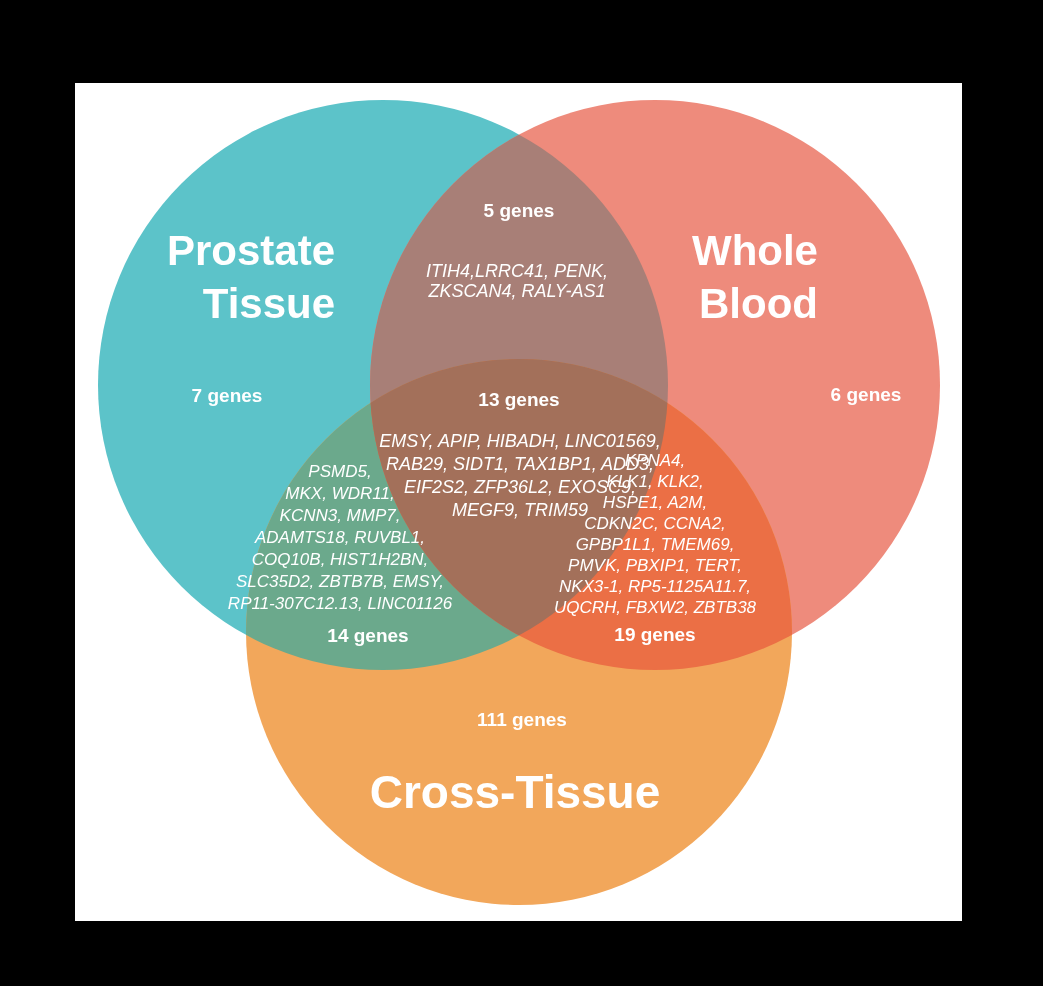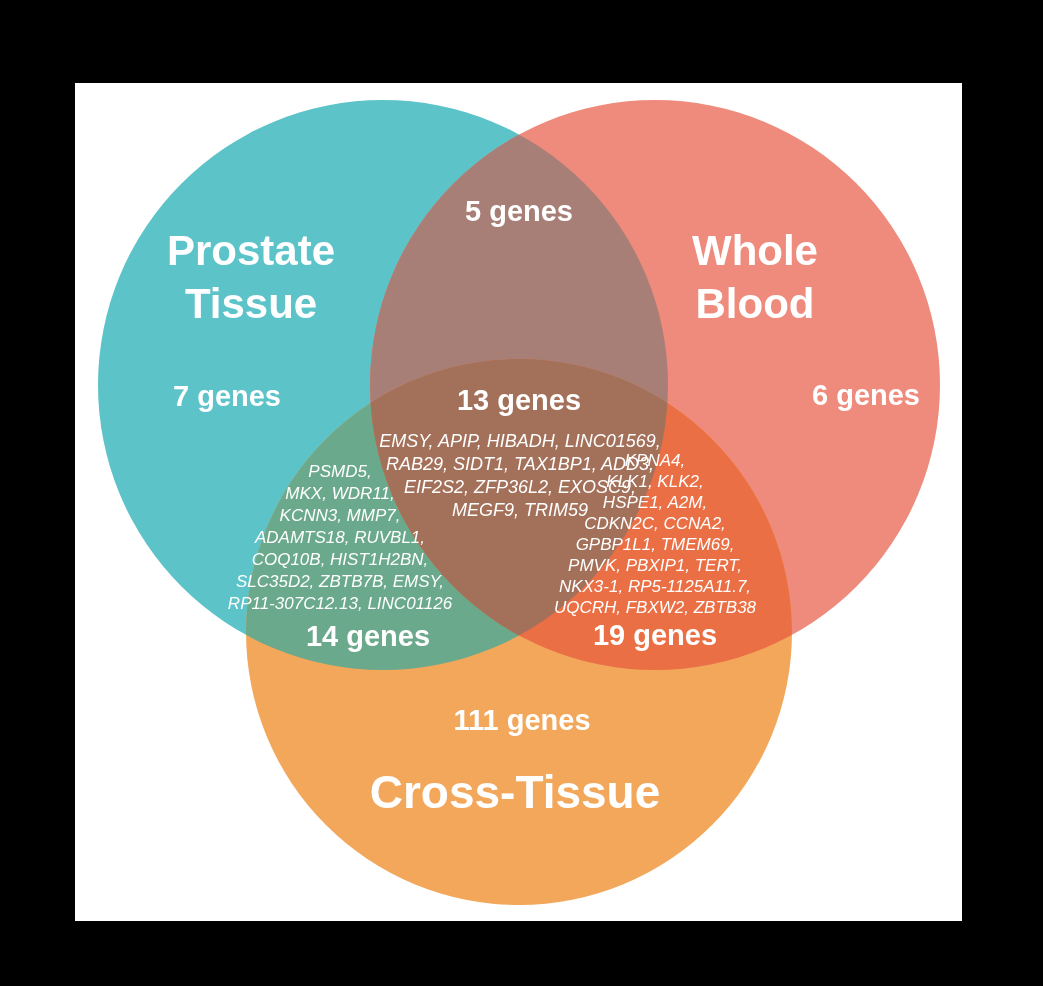--- a/index.html
+++ b/index.html
@@ -29,28 +29,28 @@
     color: #ffffff;
   }
   .text-layer > div {
     position: absolute;
     white-space: pre-line;
   }
   .set-title {
     font-size: 42px;
     font-weight: 700;
     line-height: 53px;
-    text-align: center;
+    text-align: right;
   }
   .pin {
     transform: translate(-50%, -50%);
     text-align: center;
   }
   .count {
-    font-size: 29px;
+    font-size: 19px;
     font-weight: 700;
     white-space: nowrap;
   }
   .big-title {
     font-size: 46px;
     font-weight: 700;
     white-space: nowrap;
   }
   .genes {
     font-style: italic;
@@ -105,20 +105,22 @@
 
     <div class="count pin" style="left:227px; top:396px;">7 genes</div>
 
     <div class="set-title" style="left:692px; top:224px;">Whole
 Blood</div>
 
     <div class="count pin" style="left:846px; top:395px;margin-left:20px;">6 genes</div>
 
     <div class="count pin" style="left:519px; top:211px;">5 genes</div>
 
+    <div class="genes genes-2col pin" style="left:517px; top:281px;">ITIH4,LRRC41, PENK,
+ZKSCAN4, RALY-AS1</div>
 
     <div class="count pin" style="left:519px; top:400px;">13 genes</div>
 
     <div class="genes genes-center pin" style="left:520px; top:476px;">EMSY, APIP, HIBADH, LINC01569,
 RAB29, SIDT1, TAX1BP1, ADD3,
 EIF2S2, ZFP36L2, EXOSC9,
 MEGF9, TRIM59</div>
 
     <div class="genes genes-left pin" style="left:340px; top:538px;">PSMD5,
 MKX, WDR11,

